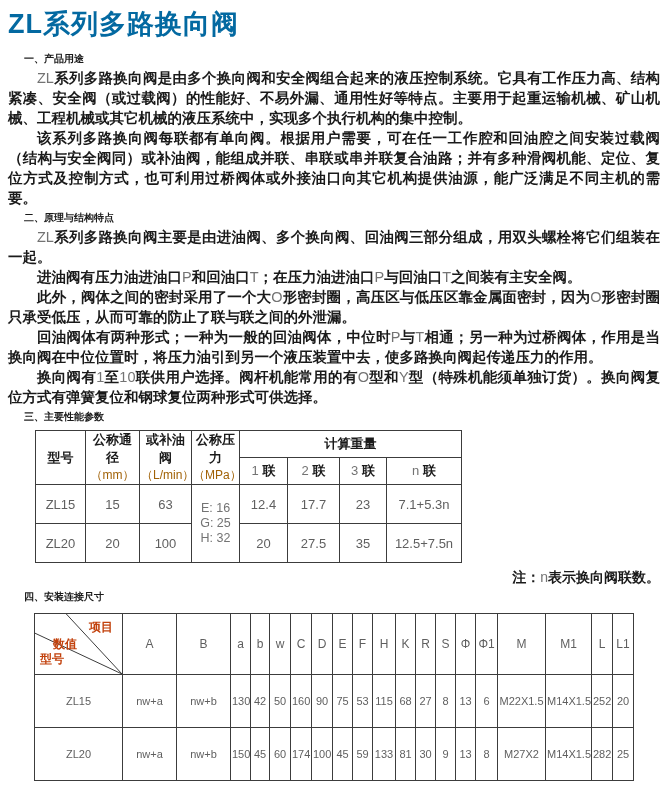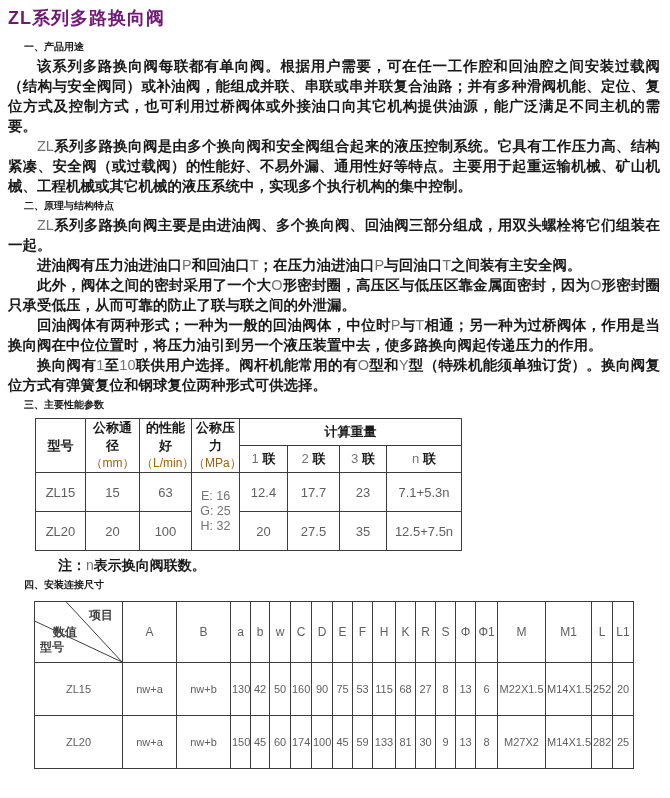--- a/index.html
+++ b/index.html
@@ -4,67 +4,67 @@
 <style>
   html, body { margin:0; padding:0; background:#ffffff; }
   body {
     width:670px; height:798px; overflow:hidden;
     font-family:"Liberation Sans", sans-serif;
     color:#1a1a1a;
   }
   .page { padding:4px 10px 0 8px; }
 
   .doc-title {
-    font-size:18px; font-weight:bold; letter-spacing:1px;
-    margin:2px 0 10px 0; color:#701a75;
+    font-size:27px; font-weight:bold; letter-spacing:1px;
+    margin:2px 0 10px 0; color:#0369a1;
   }
   .sec-head { font-size:10px; font-weight:bold; margin:3px 0 2px 16px; }
   p.body {
     font-size:14.5px; font-weight:bold; line-height:20px;
     margin:0; text-indent:2em; text-align:justify;
   }
   .lat { font-weight:normal; color:#737373; }
 
   
   table { border-collapse:collapse; table-layout:fixed; }
   td { border:1px solid #3c3c3c; text-align:center; vertical-align:middle; padding:0 1px; overflow:hidden; }
   .cn { color:#1a1a1a; font-weight:bold; }
   .td-val { color:#5f5f5f; font-weight:normal; }
   .unit { color:#a16207; font-weight:normal; font-size:12px; }
 
   .perf-table { margin:6px 0 4px 27px; font-size:13px; width:426px; }
   .perf-table .hrow td { height:22px; }
   .perf-table .drow td { height:38px; font-size:13px; }
   .press-line { color:#737373; font-weight:normal; font-size:12.5px; line-height:15px; }
 
-  .note { font-size:14px; font-weight:bold; line-height:20px; margin:2px 0; }
+  .note { font-size:14px; font-weight:bold; line-height:20px; margin:2px 0;text-align:right; }
   .note-1 { margin-left:50px; }
 
   .dim-table { margin:9px 0 6px 26px; font-size:11px; width:599px; }
   .dim-table .hrow td { height:60px; }
   .dim-table .drow td { height:52px; }
   .dim-table .col-letter { color:#5f5f5f; font-weight:normal; font-size:12px; }
 
   .corner-cell { position:relative; padding:0; }
   .corner-cell svg { position:absolute; left:0; top:0; width:100%; height:100%; }
-  .corner-lbl { position:absolute; font-size:12px; font-weight:bold; color:#404040; }
+  .corner-lbl { position:absolute; font-size:12px; font-weight:bold; color:#c2410c; }
   .corner-top { top:5px; right:9px; }
   .corner-mid { top:22px; left:18px; }
   .corner-bot { bottom:6px; left:5px; }
 </style>
 </head>
 <body>
 
 <div class="page">
 
   <div class="doc-title">ZL系列多路换向阀</div>
 
   <div class="sec-head">一、产品用途</div>
+  <p class="body mix"><span class="lat">ZL</span>系列多路换向阀是由多个换向阀和安全阀组合起来的液压控制系统。它具有工作压力高、结构紧凑、安全阀（或过载阀）的性能好、不易外漏、通用性好等特点。主要用于起重运输机械、矿山机械、工程机械或其它机械的液压系统中，实现多个执行机构的集中控制。</p>
   <p class="body mix">该系列多路换向阀每联都有单向阀。根据用户需要，可在任一工作腔和回油腔之间安装过载阀（结构与安全阀同）或补油阀，能组成并联、串联或串并联复合油路；并有多种滑阀机能、定位、复位方式及控制方式，也可利用过桥阀体或外接油口向其它机构提供油源，能广泛满足不同主机的需要。</p>
-  <p class="body mix"><span class="lat">ZL</span>系列多路换向阀是由多个换向阀和安全阀组合起来的液压控制系统。它具有工作压力高、结构紧凑、安全阀（或过载阀）的性能好、不易外漏、通用性好等特点。主要用于起重运输机械、矿山机械、工程机械或其它机械的液压系统中，实现多个执行机构的集中控制。</p>
 
   <div class="sec-head">二、原理与结构特点</div>
   <p class="body mix"><span class="lat">ZL</span>系列多路换向阀主要是由进油阀、多个换向阀、回油阀三部分组成，用双头螺栓将它们组装在一起。</p>
   <p class="body mix">进油阀有压力油进油口<span class="lat">P</span>和回油口<span class="lat">T</span>；在压力油进油口<span class="lat">P</span>与回油口<span class="lat">T</span>之间装有主安全阀。</p>
   <p class="body mix">此外，阀体之间的密封采用了一个大<span class="lat">O</span>形密封圈，高压区与低压区靠金属面密封，因为<span class="lat">O</span>形密封圈只承受低压，从而可靠的防止了联与联之间的外泄漏。</p>
   <p class="body mix">回油阀体有两种形式；一种为一般的回油阀体，中位时<span class="lat">P</span>与<span class="lat">T</span>相通；另一种为过桥阀体，作用是当换向阀在中位位置时，将压力油引到另一个液压装置中去，使多路换向阀起传递压力的作用。</p>
   <p class="body mix">换向阀有<span class="lat">1</span>至<span class="lat">10</span>联供用户选择。阀杆机能常用的有<span class="lat">O</span>型和<span class="lat">Y</span>型（特殊机能须单独订货）。换向阀复位方式有弹簧复位和钢球复位两种形式可供选择。</p>
 
   <div class="sec-head">三、主要性能参数</div>
 
@@ -80,21 +80,21 @@
         <col style="width:75px">
     </colgroup>
     <tbody>
         <tr class="hrow">
       <td rowspan="2" class="cn">型号</td>
       <td rowspan="2">
         <div class="cn">公称通径</div>
         <div class="unit">（mm）</div>
       </td>
       <td rowspan="2">
-        <div class="cn">的性能好</div>
+        <div class="cn">或补油阀</div>
         <div class="unit">（L/min）</div>
       </td>
       <td rowspan="2">
         <div class="cn">公称压力</div>
         <div class="unit">（MPa）</div>
       </td>
       <td colspan="4" class="cn">计算重量</td>
     </tr>
     <tr class="hrow">
       <td class="cn mix"><span class="lat">1 </span>联</td>

